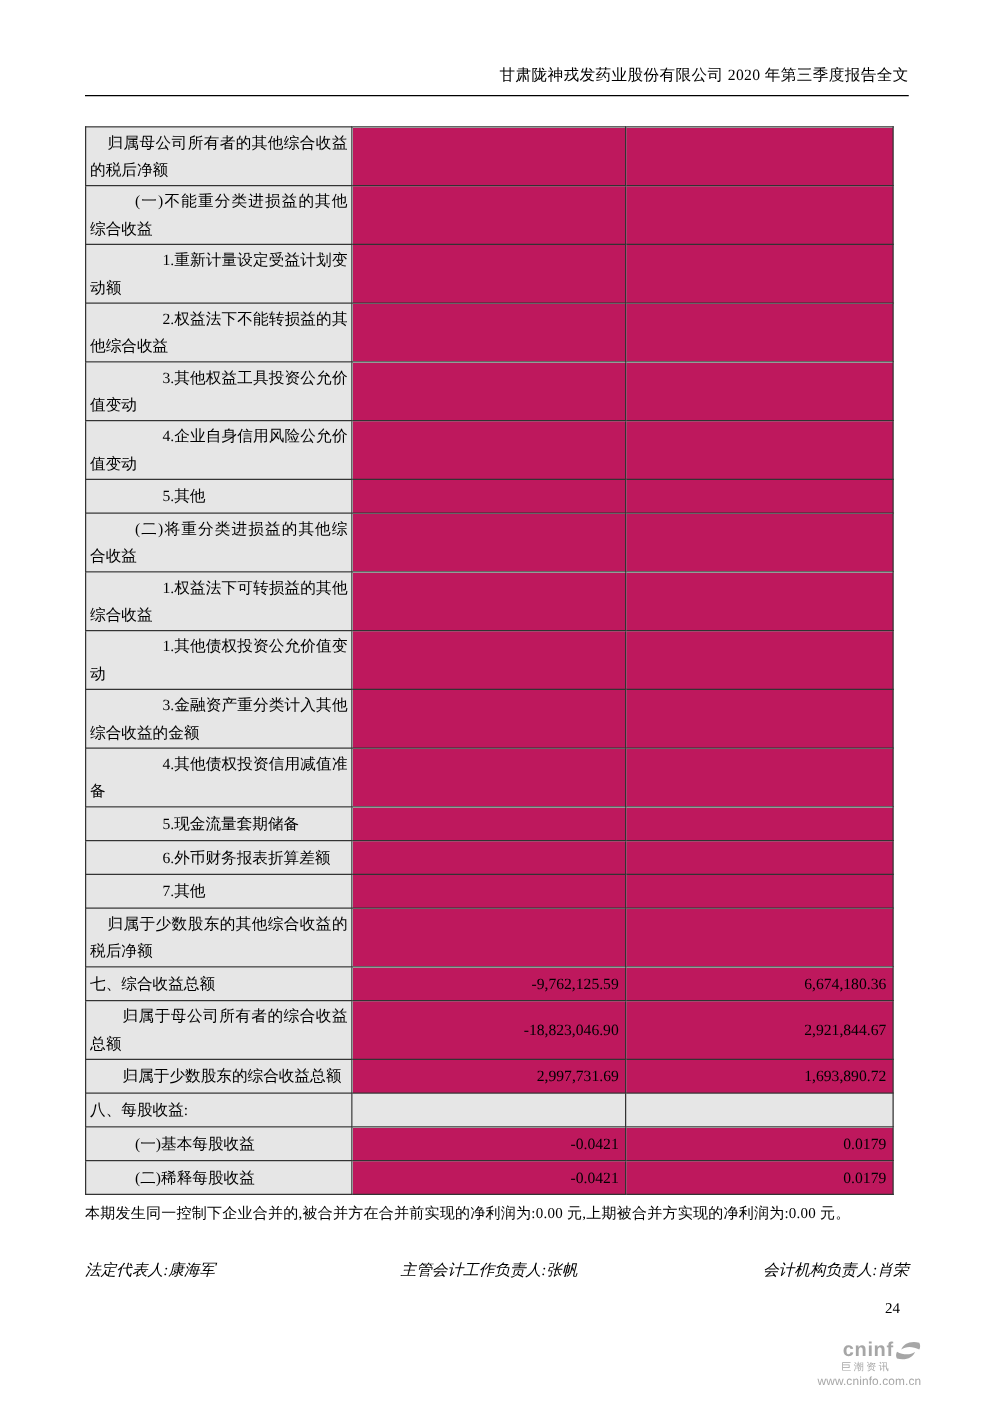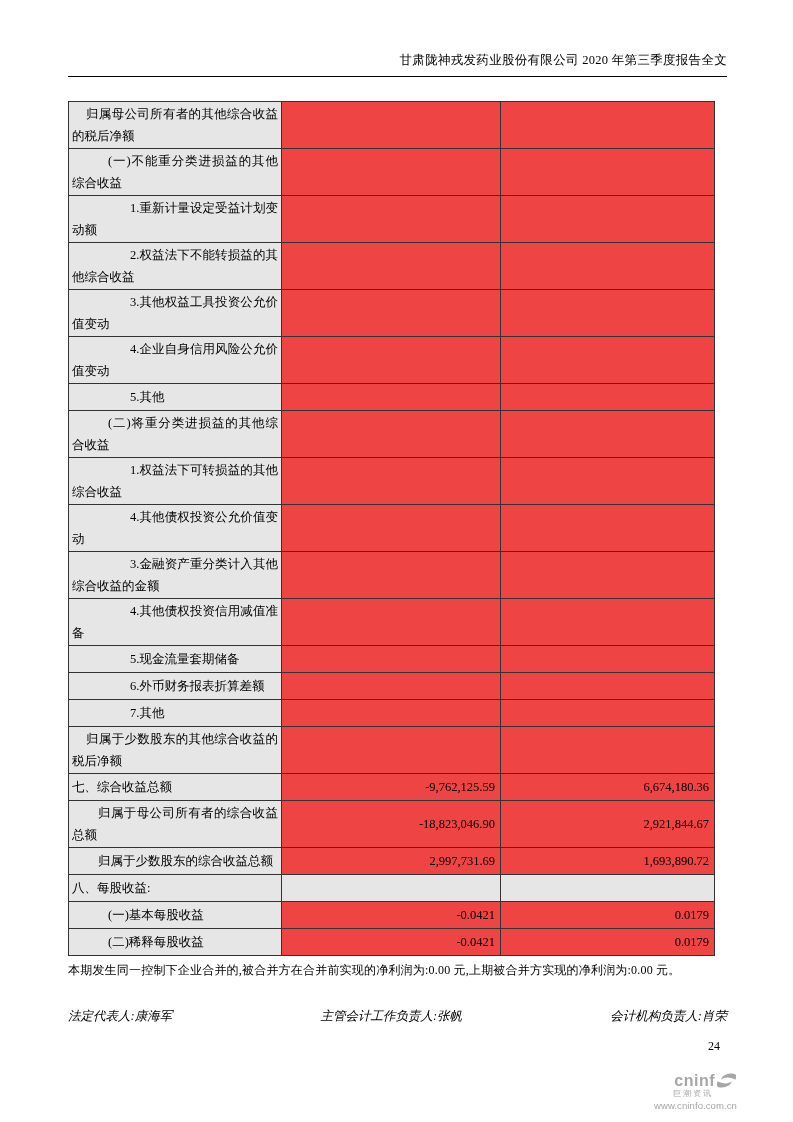--- a/index.html
+++ b/index.html
@@ -22,21 +22,21 @@
   .income-table td { border:1px solid #333; vertical-align:middle; overflow:hidden; }
   .income-table tr.tall  { height:47px; }
   .income-table tr.short { height:27px; }
   td.lbl { background:#e6e6e6; padding:0 3px; }
   td.lbl .p { text-align:justify; line-height:22px; }
   .ind0 { text-indent:0; }
   .ind1 { text-indent:14px; }
   .ind2 { text-indent:26px; }
   .ind3 { text-indent:36px; }
   .ind4 { text-indent:58px; }
-  td.val { background:#ef4444; text-align:right; padding:0 5px; }
+  td.val { background:#be185d; text-align:right; padding:0 5px; }
   td.val.gray { background:#e6e6e6; }
   .note {
     position:absolute; left:68px; top:962px; width:659px;
     font-size:12px; white-space:nowrap; letter-spacing:0.2px;
   }
   .signatures {
     position:absolute; left:68px; top:1008px; width:659px;
     display:flex; justify-content:space-between; font-size:12.5px;font-style:italic;
   }
   .page-number { position:absolute; left:692px; top:1039px; font-size:12px;margin-left:16px; }
@@ -125,21 +125,21 @@
         </tr>
         <tr class="tall">
           <td class="lbl">
             <div class="p ind4">1.权益法下可转损益的其他综合收益</div>
           </td>
           <td class="val"></td>
           <td class="val"></td>
         </tr>
         <tr class="tall">
           <td class="lbl">
-            <div class="p ind4">4.其他债权投资公允价值变动</div>
+            <div class="p ind4">1.其他债权投资公允价值变动</div>
           </td>
           <td class="val"></td>
           <td class="val"></td>
         </tr>
         <tr class="tall">
           <td class="lbl">
             <div class="p ind4">3.金融资产重分类计入其他综合收益的金额</div>
           </td>
           <td class="val"></td>
           <td class="val"></td>

